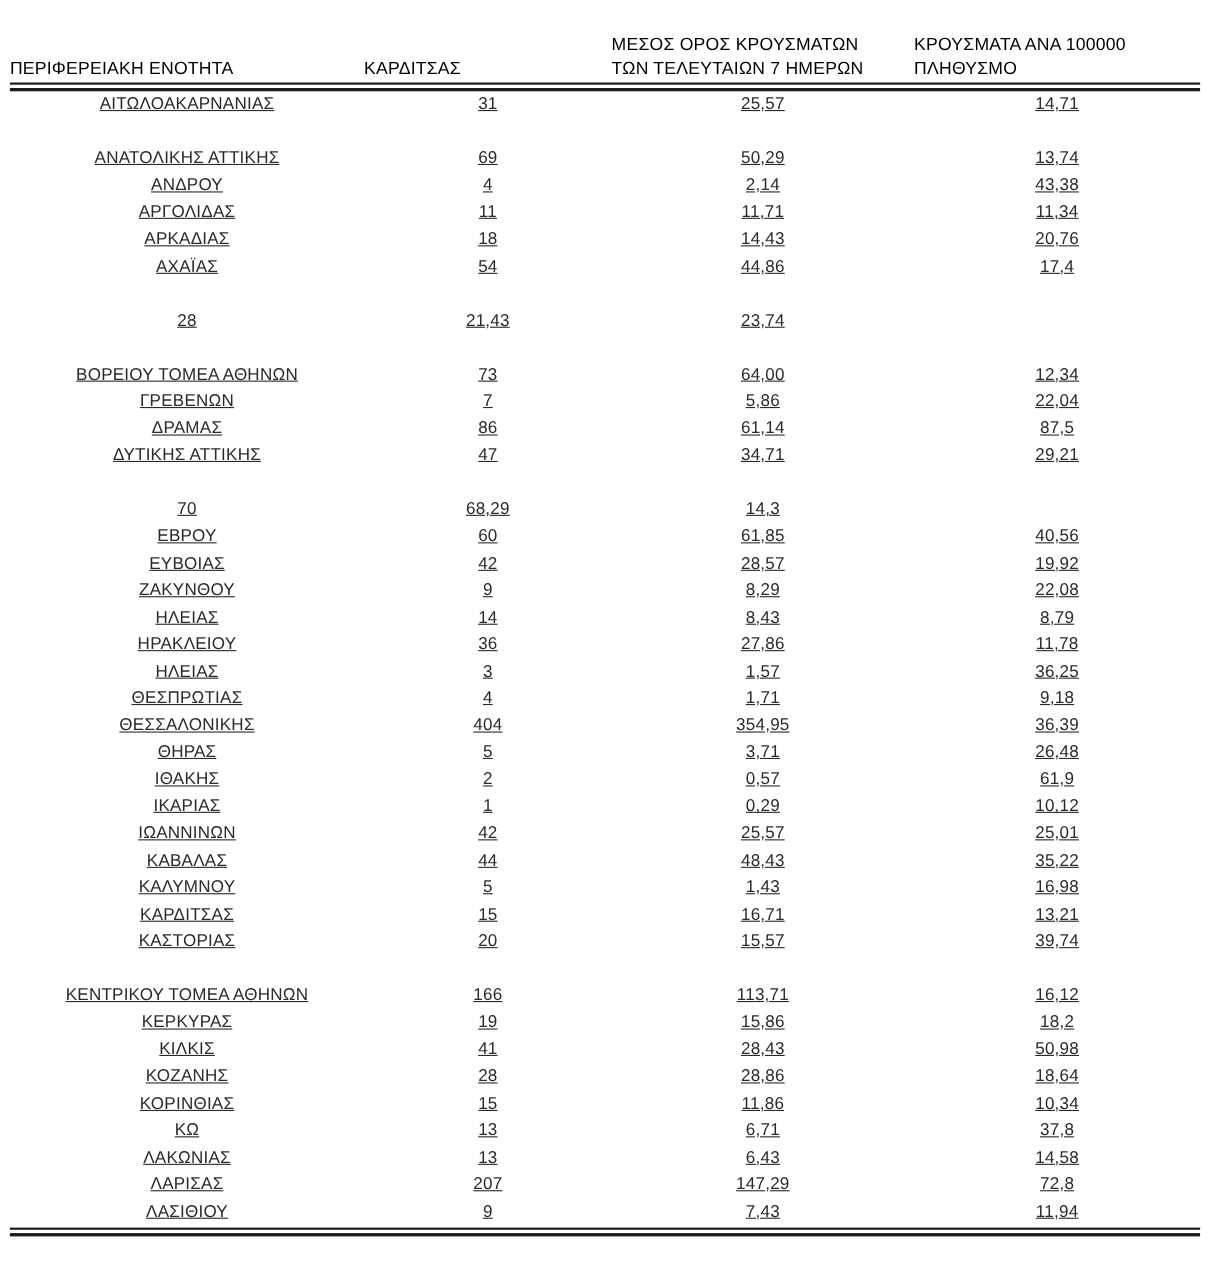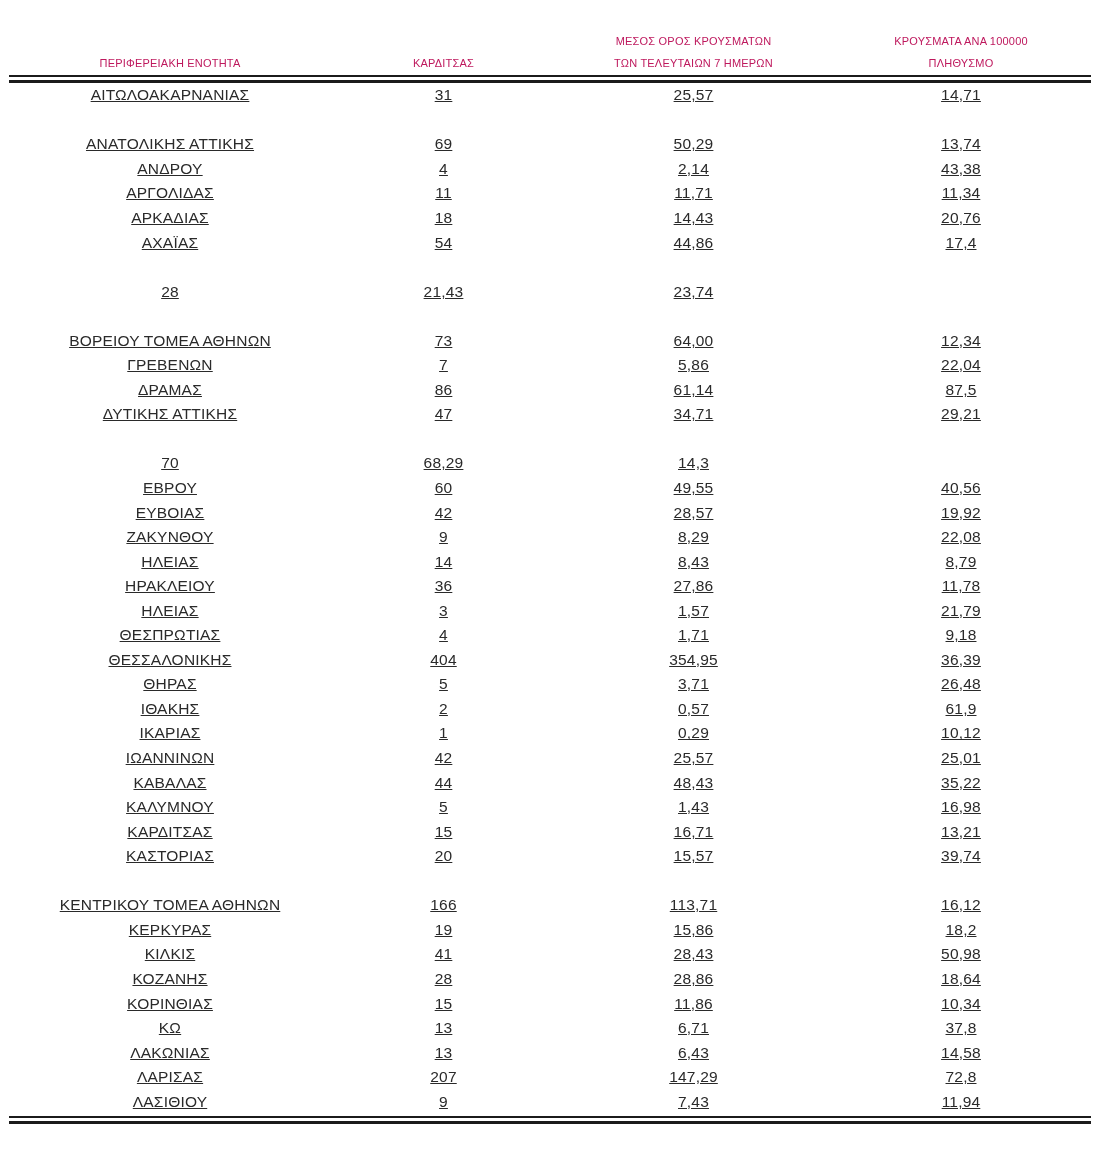--- a/index.html
+++ b/index.html
@@ -20,25 +20,25 @@
     width: 1082px;
   }
   .grid-row {
     display: grid;
     grid-template-columns: 322px 225px 275px 260px;
   }
   .header-row {
     align-items: end;
   }
   .header-cell {
-    text-align: center;
-    font-size: 11px;
+    text-align: left;
+    font-size: 16px;
     line-height: 22px;
     letter-spacing: 0.2px;
-    color: #be185d;
+    color: #000000;
   }
   .header-line { display: block; }
   .header-rule {
     height: 3px;
     margin-top: 1px;
     border-top: 2px solid #1b1b1b;
     border-bottom: 3px solid #1b1b1b;
   }
   .bottom-rule {
     height: 3px;
@@ -159,21 +159,21 @@
       </div>
       <div class="gap-row"></div>
       <div class="row">
         <div class="cell">70</div>
         <div class="cell">68,29</div>
         <div class="cell">14,3</div>
       </div>
       <div class="row">
         <div class="cell">ΕΒΡΟΥ</div>
         <div class="cell">60</div>
-        <div class="cell">49,55</div>
+        <div class="cell">61,85</div>
         <div class="cell">40,56</div>
       </div>
       <div class="row">
         <div class="cell">ΕΥΒΟΙΑΣ</div>
         <div class="cell">42</div>
         <div class="cell">28,57</div>
         <div class="cell">19,92</div>
       </div>
       <div class="row">
         <div class="cell">ΖΑΚΥΝΘΟΥ</div>
@@ -190,21 +190,21 @@
       <div class="row">
         <div class="cell">ΗΡΑΚΛΕΙΟΥ</div>
         <div class="cell">36</div>
         <div class="cell">27,86</div>
         <div class="cell">11,78</div>
       </div>
       <div class="row">
         <div class="cell">ΗΛΕΙΑΣ</div>
         <div class="cell">3</div>
         <div class="cell">1,57</div>
-        <div class="cell">21,79</div>
+        <div class="cell">36,25</div>
       </div>
       <div class="row">
         <div class="cell">ΘΕΣΠΡΩΤΙΑΣ</div>
         <div class="cell">4</div>
         <div class="cell">1,71</div>
         <div class="cell">9,18</div>
       </div>
       <div class="row">
         <div class="cell">ΘΕΣΣΑΛΟΝΙΚΗΣ</div>
         <div class="cell">404</div>

